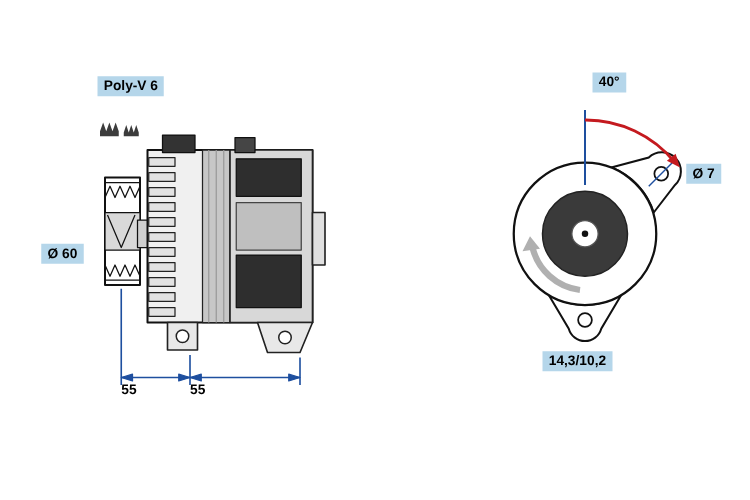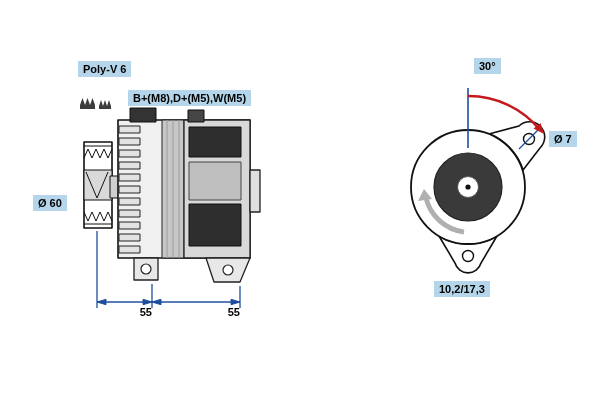--- a/index.html
+++ b/index.html
@@ -17,21 +17,21 @@
     font-weight:bold;
     line-height:14px;
     padding:1px 5px;
     white-space:nowrap;
   }
   .dim-num{
     position:absolute;
     color:#000;
     font-size:11px;
     font-weight:bold;
-    text-align:right;
+    text-align:left;
   }
 </style>
 </head>
 <body>
 
 <div class="stage">
 
   <svg width="600" height="400" viewBox="0 0 600 400">
 
     <g stroke-linejoin="round">
@@ -138,22 +138,21 @@
       <line x1="519" y1="149" x2="540" y2="128" stroke="#1e4f9f" stroke-width="1.2"></line>
 
       <g>
         <path d="M468,96 A92,92 0 0 1 540,130" fill="none" stroke="#c41a1f" stroke-width="2.4"></path>
         <polygon points="544,134 533.5,128.5 540.5,123" fill="#c41a1f"></polygon>
       </g>
     </g>
   </svg>
 
   <div class="lbl" style="left:78px;  top:61px;">Poly-V 6</div>
-  <div class="lbl" style="left:128px; top:90px;">B+(M8),D+(M5),W(M5)</div>
   <div class="lbl" style="left:33px;  top:174px;margin-top:21px;">Ø 60</div>
-  <div class="lbl" style="left:474px; top:58px;">30°</div>
+  <div class="lbl" style="left:474px; top:58px;">40°</div>
   <div class="lbl" style="left:549px; top:131px;">Ø 7</div>
-  <div class="lbl" style="left:434px; top:281px;">10,2/17,3</div>
+  <div class="lbl" style="left:434px; top:281px;">14,3/10,2</div>
 
   <div class="dim-num" style="left:97px;  top:306px; width:55px;">55</div>
   <div class="dim-num" style="left:152px; top:306px; width:88px;">55</div>
 
 </div>
 
 </body></html>

